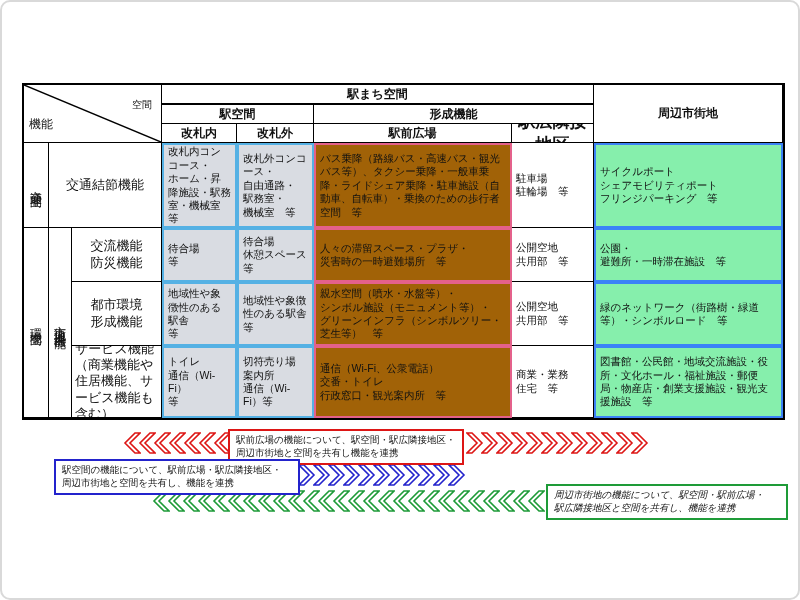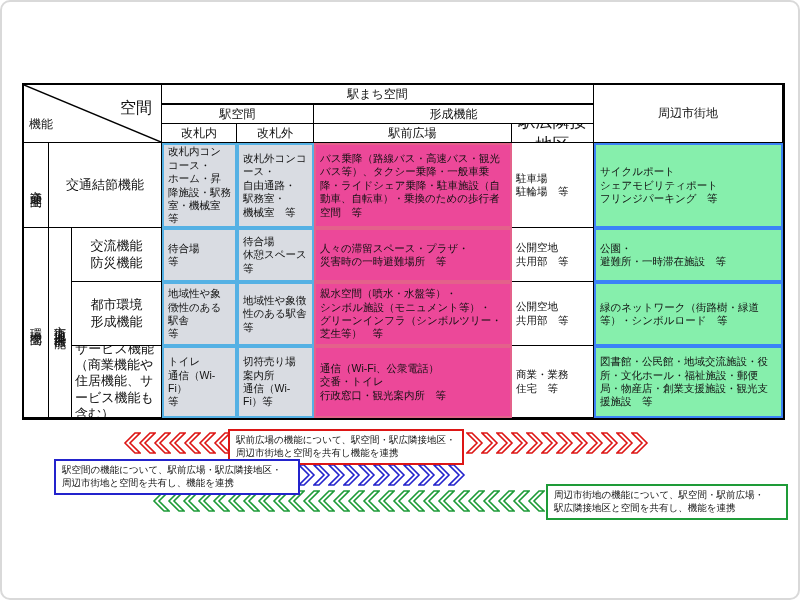--- a/index.html
+++ b/index.html
@@ -8,32 +8,32 @@
   .frame{position:absolute;inset:0;border:2px solid #d9d9d9;border-radius:10px;pointer-events:none;}
 
   
   .tbl{position:absolute;left:22px;top:83px;display:grid;
        grid-template-columns:25px 23px 90px 75px 77px 198px 82px 189px;
        grid-template-rows:20px 19px 19px 85px 54px 64px 72px;
        border:2px solid #000;background:#fff;}
   .cell{box-sizing:border-box;border-right:1px solid #000;border-bottom:1px solid #000;
         display:flex;align-items:center;justify-content:center;overflow:hidden;}
   .cell span{white-space:pre-line;}
-  .hd{font-weight:normal;font-size:12px;text-align:center;}
+  .hd{font-weight:bold;font-size:12px;text-align:center;}
   .thick{border-bottom-width:2px;}
   .fn{font-size:13px;text-align:center;line-height:1.25;padding:2px 3px;}
   .fn.left{text-align:left;}
   .data{font-size:10.5px;line-height:1.28;padding:2px 4px;justify-content:flex-start;text-align:left;}
   .blue{background:#D9DCE2;border:2px solid #55B1E4;}
-  .pink{background:#ec4899;border:2px solid #E4618B;}
+  .pink{background:#a16207;border:2px solid #E4618B;}
   .green{background:#86efac;border:2px solid #3b82f6;}
   .vcell span{writing-mode:vertical-rl;text-orientation:upright;font-size:12px;letter-spacing:2px;line-height:1;}
   .corner{position:relative;display:block;}
   .corner svg{position:absolute;inset:0;width:100%;height:100%;}
-  .corner .space-lbl{position:absolute;top:13px;right:9px;font-size:16px;}
+  .corner .space-lbl{position:absolute;top:13px;right:9px;font-size:10px;}
   .corner .func-lbl{position:absolute;bottom:9px;left:5px;font-size:12px;}
 
   
   .chev{position:absolute;z-index:1;line-height:0;}
   .abox{position:absolute;z-index:2;background:#fff;border:2px solid currentColor;
         box-sizing:border-box;display:flex;align-items:center;padding:16px 6px;}
   .abox span{white-space:pre-line;color:#111;font-size:9.5px;line-height:1.35;}
 </style>
 </head>
 <body>
@@ -271,17 +271,17 @@
         <use href="#chev-l" x="255" width="18" height="22"></use>
         <use href="#chev-l" x="270" width="18" height="22"></use>
         <use href="#chev-l" x="285" width="18" height="22"></use>
         <use href="#chev-l" x="300" width="18" height="22"></use>
         <use href="#chev-l" x="315" width="18" height="22"></use>
         <use href="#chev-l" x="330" width="18" height="22"></use>
         <use href="#chev-l" x="345" width="18" height="22"></use>
         <use href="#chev-l" x="360" width="18" height="22"></use>
         <use href="#chev-l" x="375" width="18" height="22"></use>
       </svg></div>
-  <div class="abox" style="left: 546px; top: 484px; width: 242px; height: 31px; color: rgb(30, 155, 56);">
+  <div class="abox" style="left: 546px; top: 484px; width: 242px; height: 31px; color: rgb(30, 155, 56); font-style: italic;">
       <span>周辺市街地の機能について、駅空間・駅前広場・
 駅広隣接地区と空間を共有し、機能を連携</span>
     </div>
 </div>
 
 </body></html>

